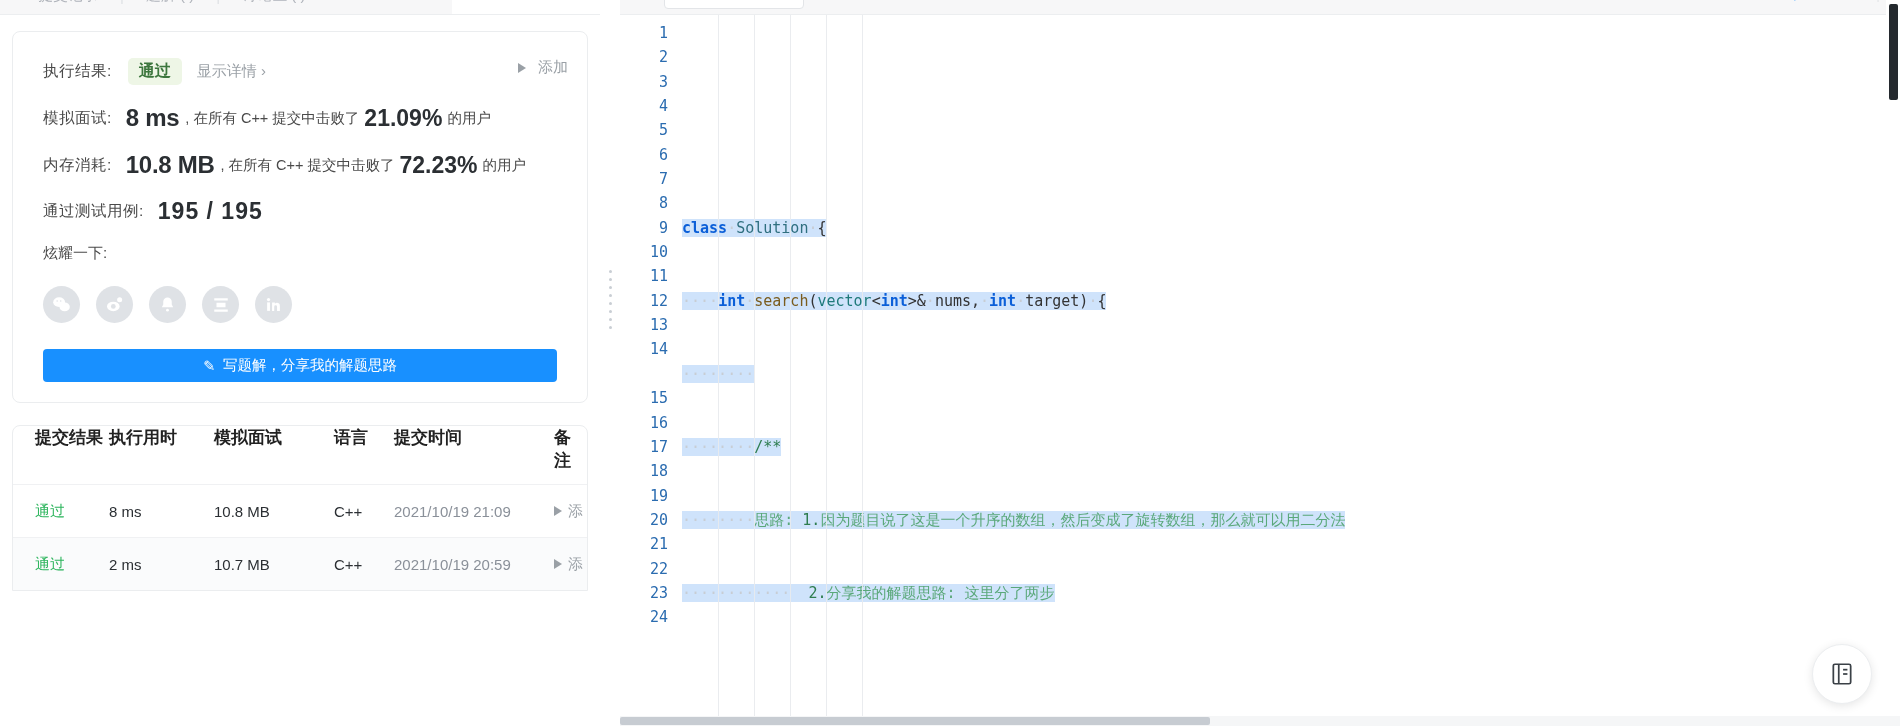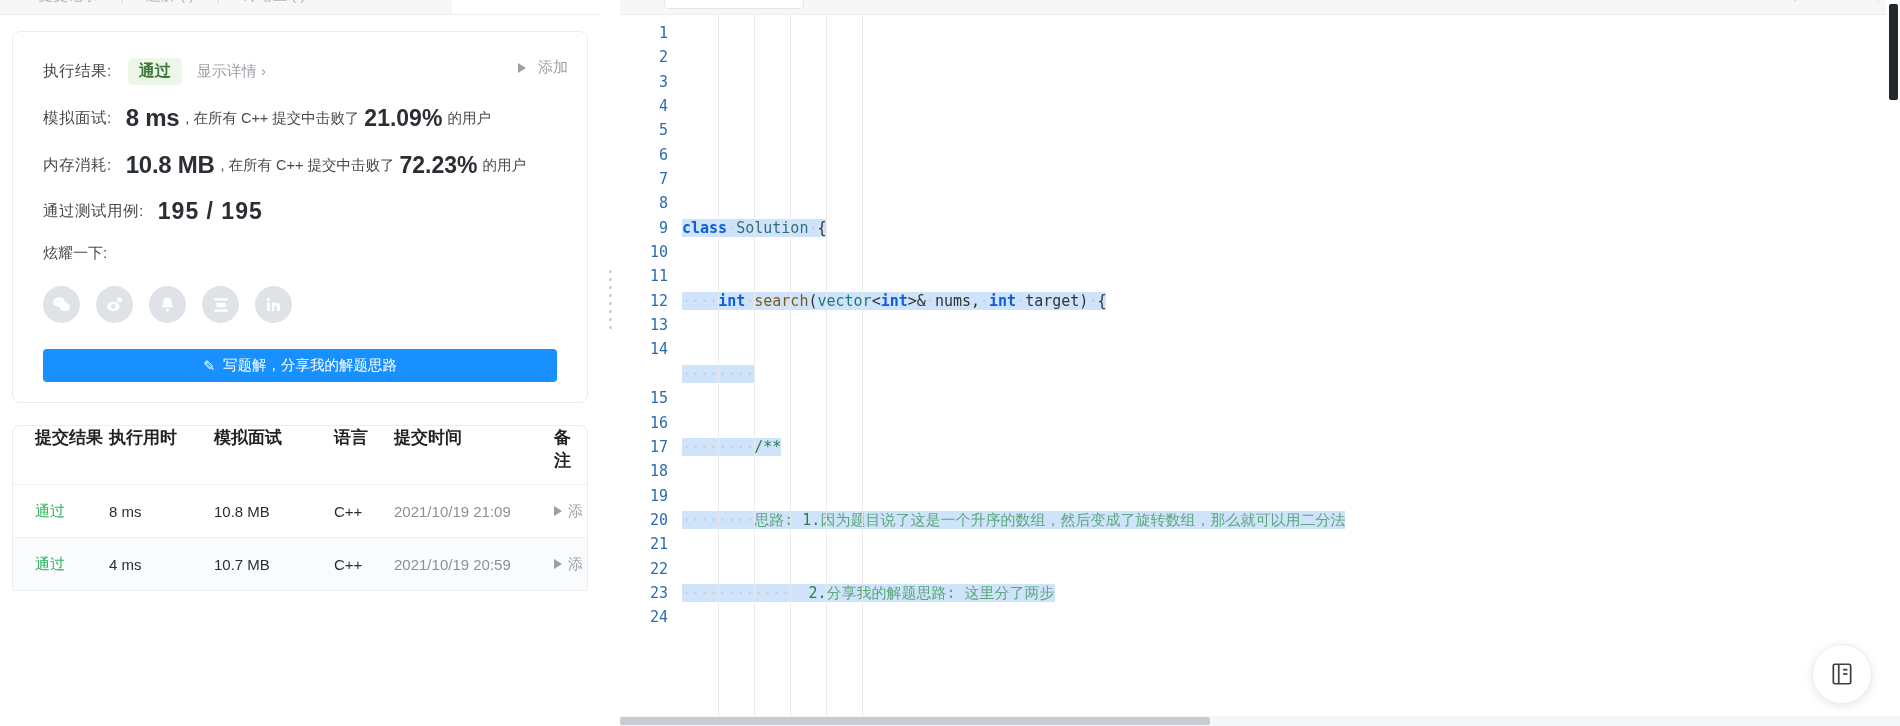--- a/index.html
+++ b/index.html
@@ -305,21 +305,21 @@
         <div class="c3 dark">10.8 MB</div>
         <div class="c4 dark">C++</div>
         <div class="c5 muted">2021/10/19 21:09</div>
         <div class="c6 note-cell">
           <span class="play-tri"></span>
           <span>添</span>
         </div>
       </div>
       <div class="sub-row">
         <div class="c1 ok">通过</div>
-        <div class="c2 dark">4 ms</div>
+        <div class="c2 dark">2 ms</div>
         <div class="c3 dark">10.7 MB</div>
         <div class="c4 dark">C++</div>
         <div class="c5 muted">2021/10/19 20:59</div>
         <div class="c6 note-cell">
           <span class="play-tri"></span>
           <span>添</span>
         </div>
       </div>
     </div>
   </div>

